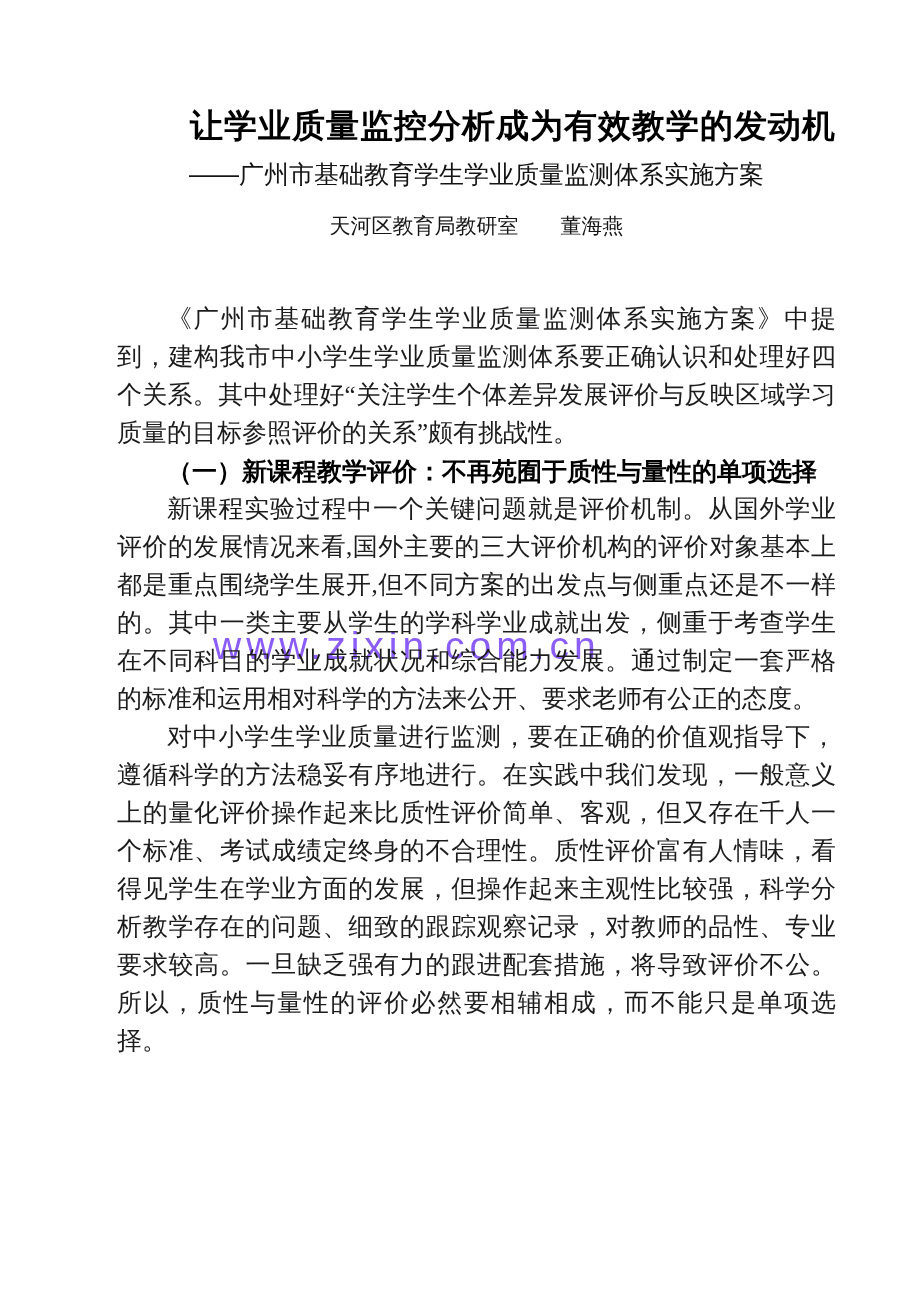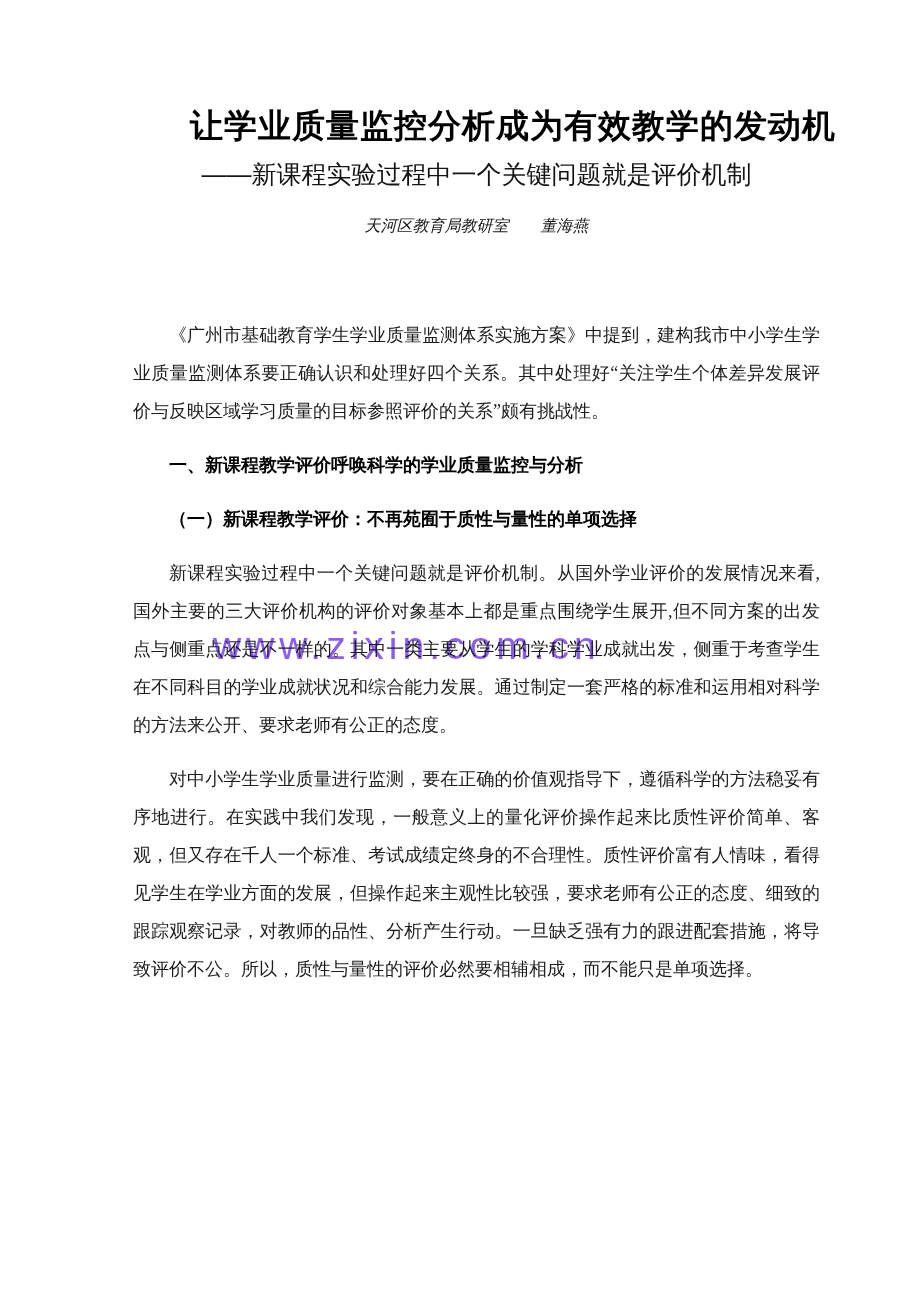--- a/index.html
+++ b/index.html
@@ -57,65 +57,63 @@
     white-space: nowrap;
   }
   .doc-author {
     position: absolute;
     left: 117px;
     top: 212px;
     width: 719px;
     z-index: 1;
     text-align: center;
     font-family: "Liberation Sans", sans-serif;
-    font-size: 16px;
+    font-size: 21px;
     line-height: 28px;
     color: #161616;
     white-space: nowrap;
-    font-style: italic;
   }
   .doc-body {
     position: absolute;
     left: 117px;
     top: 300px;
     width: 719px;
     z-index: 1;
     font-size: 19px;
     line-height: 38px;
     color: #1c1c1c;
     text-align: justify;
   }
   .doc-body p, .doc-body h2, .doc-body h3 {
-    margin: 16px;
+    margin: 0;
     padding: 0;
     text-indent: 2em;
-    font-size: 18px;
+    font-size: 25px;
     line-height: 38px;
   }
   .doc-body h2, .doc-body h3 {
     font-family: "Liberation Sans", sans-serif;
     font-weight: bold;
     color: #000000;
     text-align: left;
   }
 </style>
 </head>
 <body>
 
 <div class="page">
 
   <div class="watermark">www.zixin.com.cn</div>
 
   <div class="doc-title">让学业质量监控分析成为有效教学的发动机</div>
 
-  <div class="doc-subtitle">——新课程实验过程中一个关键问题就是评价机制</div>
+  <div class="doc-subtitle">——广州市基础教育学生学业质量监测体系实施方案</div>
 
   <div class="doc-author">天河区教育局教研室　　董海燕</div>
 
   <div class="doc-body">
     <p>《广州市基础教育学生学业质量监测体系实施方案》中提到，建构我市中小学生学业质量监测体系要正确认识和处理好四个关系。其中处理好“关注学生个体差异发展评价与反映区域学习质量的目标参照评价的关系”颇有挑战性。</p>
-    <h2>一、新课程教学评价呼唤科学的学业质量监控与分析</h2>
     <h3>（一）新课程教学评价：不再苑囿于质性与量性的单项选择</h3>
     <p>新课程实验过程中一个关键问题就是评价机制。从国外学业评价的发展情况来看,国外主要的三大评价机构的评价对象基本上都是重点围绕学生展开,但不同方案的出发点与侧重点还是不一样的。其中一类主要从学生的学科学业成就出发，侧重于考查学生在不同科目的学业成就状况和综合能力发展。通过制定一套严格的标准和运用相对科学的方法来公开、要求老师有公正的态度。</p>
-    <p>对中小学生学业质量进行监测，要在正确的价值观指导下，遵循科学的方法稳妥有序地进行。在实践中我们发现，一般意义上的量化评价操作起来比质性评价简单、客观，但又存在千人一个标准、考试成绩定终身的不合理性。质性评价富有人情味，看得见学生在学业方面的发展，但操作起来主观性比较强，要求老师有公正的态度、细致的跟踪观察记录，对教师的品性、分析产生行动。一旦缺乏强有力的跟进配套措施，将导致评价不公。所以，质性与量性的评价必然要相辅相成，而不能只是单项选择。</p>
+    <p>对中小学生学业质量进行监测，要在正确的价值观指导下，遵循科学的方法稳妥有序地进行。在实践中我们发现，一般意义上的量化评价操作起来比质性评价简单、客观，但又存在千人一个标准、考试成绩定终身的不合理性。质性评价富有人情味，看得见学生在学业方面的发展，但操作起来主观性比较强，科学分析教学存在的问题、细致的跟踪观察记录，对教师的品性、专业要求较高。一旦缺乏强有力的跟进配套措施，将导致评价不公。所以，质性与量性的评价必然要相辅相成，而不能只是单项选择。</p>
   </div>
 
 </div>
 
 </body></html>

